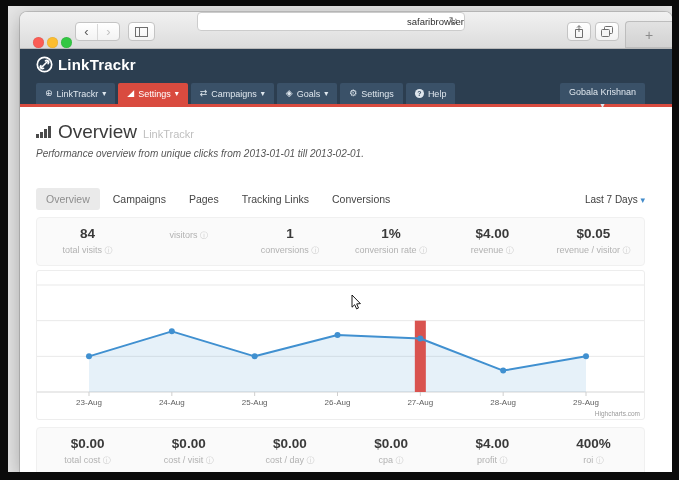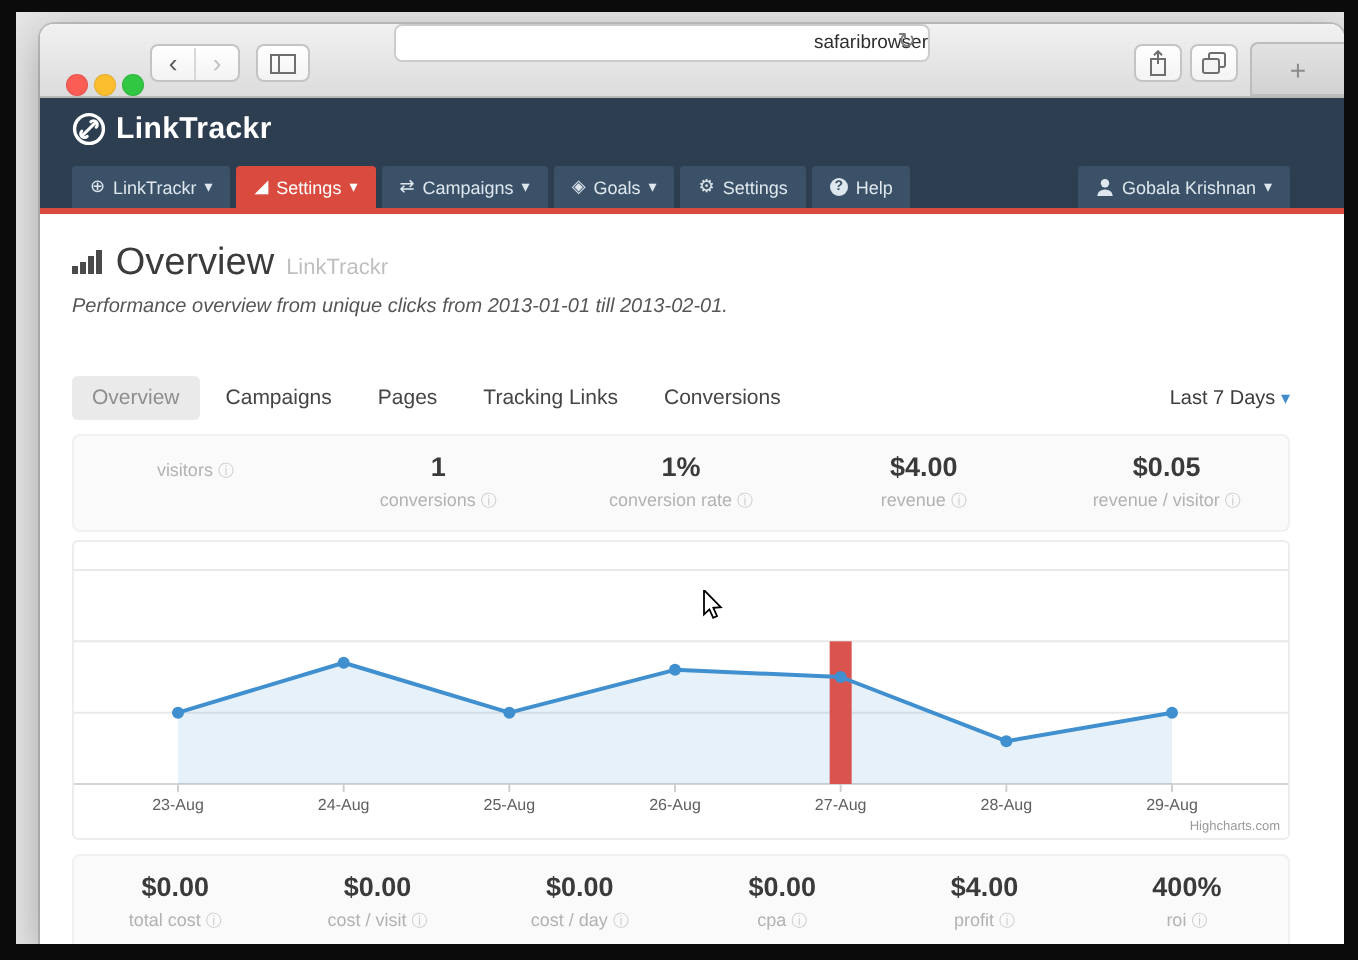--- a/index.html
+++ b/index.html
@@ -32,21 +32,21 @@
   .brand-bar .logo-text{color:#fff;font-size:15px;font-weight:bold;letter-spacing:.2px;margin-left:5px;}
   .nav-bar{flex:0 0 24px;background:#2c3e50;border-bottom:3px solid #d94b3f;display:flex;align-items:flex-end;
     padding:0 27px 0 16px;box-sizing:content-box;}
   .nav-item{display:flex;align-items:center;gap:4px;background:#3a5168;color:#dfe7ee;font-size:9px;
     padding:0 9px;margin-right:3px;border-radius:2px 2px 0 0;height:21px;white-space:nowrap;cursor:default;}
   .nav-item.active{background:#d94b3f;color:#fff;}
   .nav-item .glyph{font-size:9px;line-height:9px;}
   .nav-item .glyph.circled{background:#dfe7ee;color:#3a5168;border-radius:50%;width:9px;height:9px;
     font-size:7px;line-height:9px;text-align:center;font-weight:bold;}
   .nav-item .caret{font-size:8px;}
-  .nav-user{margin-left:auto;margin-right:0;}
+  .nav-user{margin-left:auto;margin-right:0;flex-direction:column;}
   
   .page{flex:1;background:#fff;padding:14px 27px 0 16px;position:relative;}
   .title-row{display:flex;align-items:baseline;}
   .bars-icon{display:inline-flex;align-items:flex-end;gap:1.5px;margin-right:7px;}
   .bars-icon i{display:block;width:2.6px;background:#4a4a4a;}
   .page-title{font-size:19px;color:#3b3b3b;font-weight:normal;margin:0;}
   .title-suffix{font-size:11px;color:#bfbfbf;margin-left:6px;}
   .subtitle{font-size:10px;color:#565656;margin-top:5px;font-style:italic;}
   .tabs-row{display:flex;align-items:center;margin-top:29px;}
   .tab{font-size:10.5px;color:#454545;padding:5px 10px;margin-right:3px;border-radius:3px;cursor:default;}
@@ -173,20 +173,24 @@
           <span class="tab">Pages</span>
           <span class="tab">Tracking Links</span>
           <span class="tab">Conversions</span>
           <span class="range">
           <span>Last 7 Days</span>
           <span class="caret">▾</span>
         </span>
       </div>
 
       <div class="stats-panel" id="stats-top">
+          <div class="stat">
+            <div class="stat-value">84</div>
+            <div class="stat-label">total visits <span class="info">ⓘ</span></div>
+          </div>
           <div class="stat">
             <div class="stat-label">visitors <span class="info">ⓘ</span></div>
           </div>
           <div class="stat">
             <div class="stat-value">1</div>
             <div class="stat-label">conversions <span class="info">ⓘ</span></div>
           </div>
           <div class="stat">
             <div class="stat-value">1%</div>
             <div class="stat-label">conversion rate <span class="info">ⓘ</span></div>

